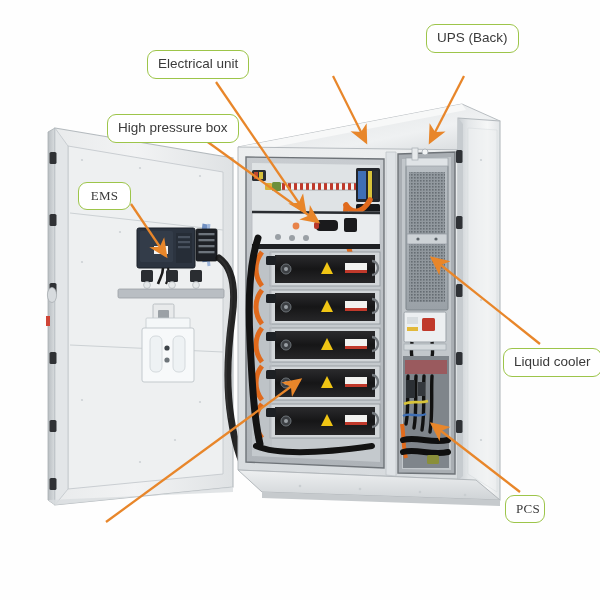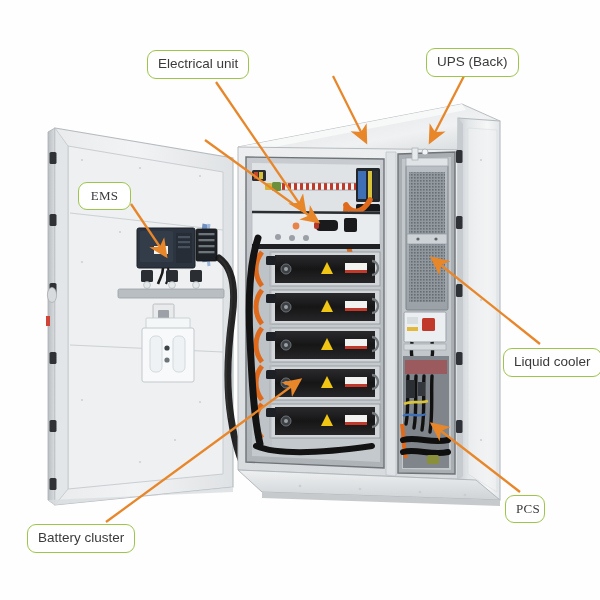--- a/index.html
+++ b/index.html
@@ -28,21 +28,21 @@
     padding:6px 10px 7px 10px;
     white-space:nowrap;
     box-sizing:border-box;
     text-align:center;
     z-index:40;
   }
   .callout.serif{font-family:"Liberation Serif", serif;font-size:13px;letter-spacing:.3px;text-align:center;}
 
   #cal-electrical{left:147px;top:50px;}
   #cal-fire{left:257px;top:40px;}
-  #cal-ups{left:426px;top:48px;}
+  #cal-ups{left:426px;top:24px;}
   #cal-highpressure{left:107px;top:114px;}
   #cal-ems{left:78px;top:182px;width:53px;}
   #cal-liquid{left:503px;top:348px;}
   #cal-pcs{left:505px;top:495px;width:40px;}
   #cal-battery{left:27px;top:524px;}
 
   #arrows{position:absolute;left:0;top:0;width:600px;height:600px;z-index:35;pointer-events:none;}
 </style>
 </head>
 <body>
@@ -420,22 +420,22 @@
       <path d="M520,492 L432,424"></path>
       <path d="M106,522 L300,380"></path>
     </g>
   </svg>
 
   <div class="callout" id="cal-electrical">Electrical unit</div>
 
 
   <div class="callout" id="cal-ups">UPS (Back)</div>
 
+  <div class="callout" id="cal-highpressure">High pressure box</div>
 
   <div class="callout serif" id="cal-ems">EMS</div>
 
   <div class="callout" id="cal-liquid">Liquid cooler</div>
 
   <div class="callout serif" id="cal-pcs">PCS</div>
 
-  <div class="callout" id="cal-battery">Battery cluster</div>
 
 </div>
 
 </body></html>

